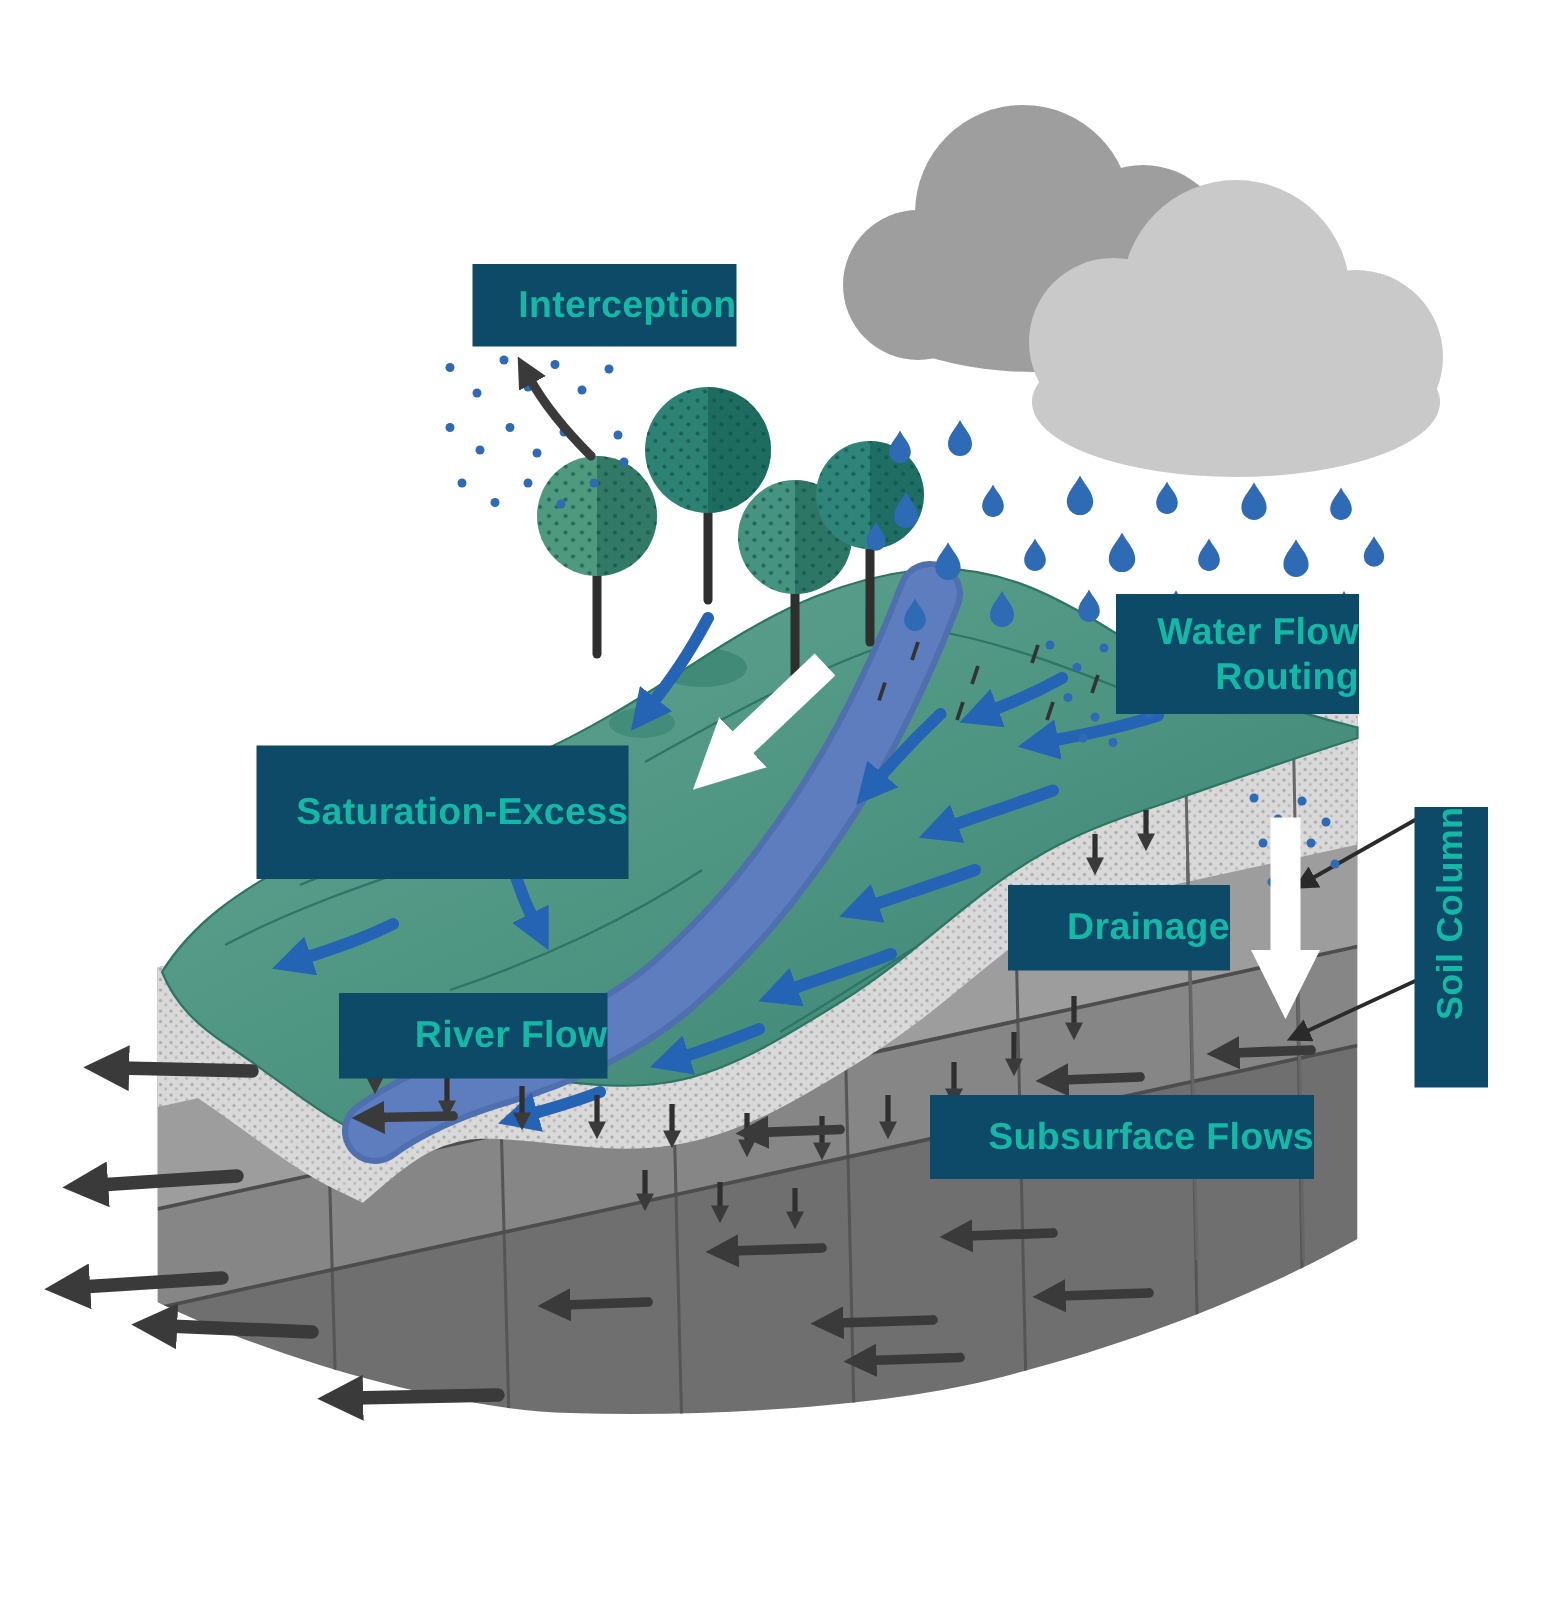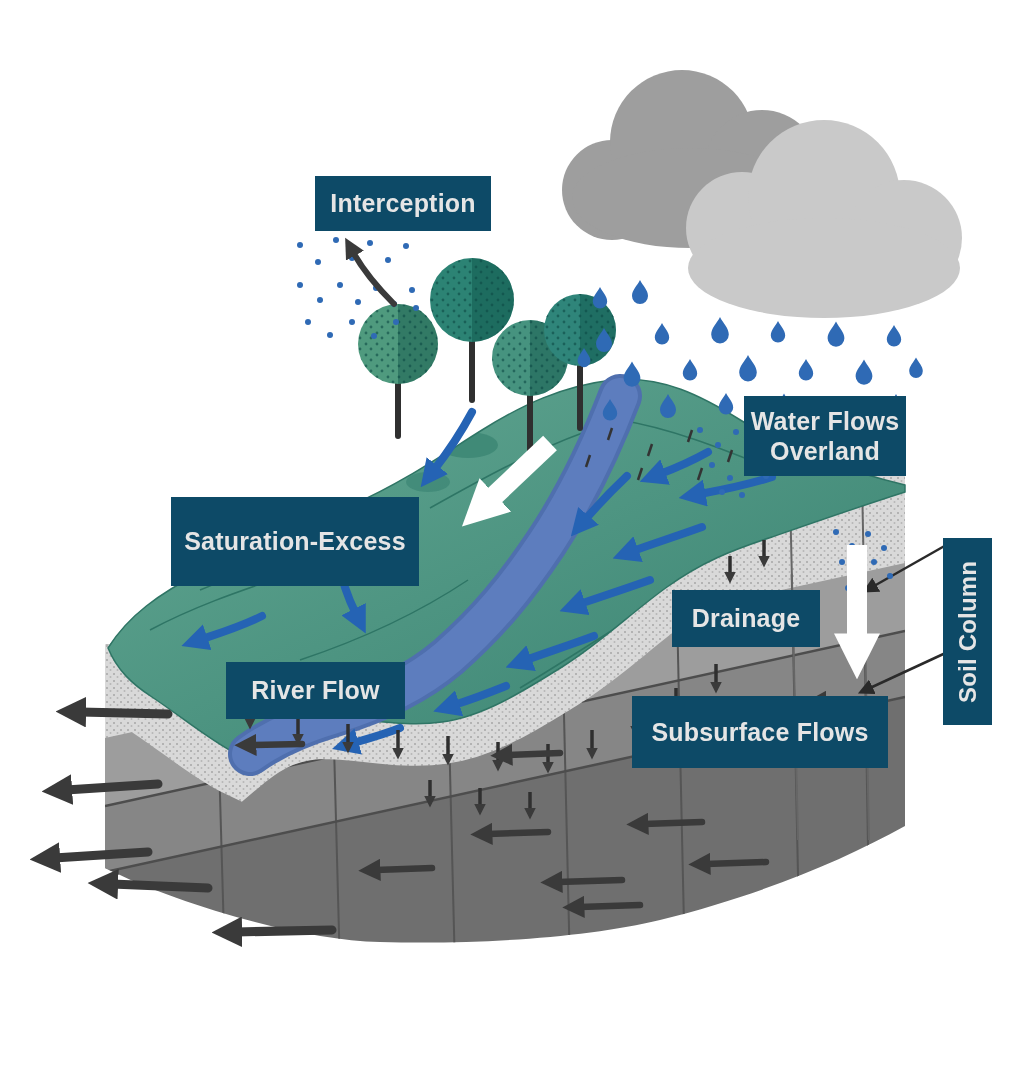--- a/index.html
+++ b/index.html
@@ -1,20 +1,20 @@
 <!DOCTYPE html>
 <html><head>
 <meta charset="utf-8">
 <style>
   html,body{margin:0;padding:0;background:#ffffff;}
   .stage{position:relative;width:1028px;height:1080px;background:#ffffff;overflow:hidden;
          font-family:"Liberation Sans",sans-serif;}
   .art{position:absolute;left:0;top:0;}
-  .label{position:absolute;background:#0d4a67;color:#e5e5e5;font-weight:700;
-         display:flex;flex-direction:column;align-items:center;justify-content:center;
+  .label{position:absolute;background:#0d4a67;color:#14b8a6;font-weight:700;
+         display:flex;flex-direction:column;align-items:flex-end;justify-content:center;
          text-align:center;font-size:25px;line-height:1.22;letter-spacing:.2px;}
   .label.vertical{writing-mode:vertical-rl;transform:rotate(180deg);font-size:24px;}
 </style>
 </head>
 <body>
 
 <div class="stage">
 
 <svg class="art" width="1028" height="1080" viewBox="0 0 1028 1080">
   <defs>
@@ -301,37 +301,37 @@
     <line x1="550" y1="443" x2="492" y2="498" marker-end="url(#mkWhite)"></line>
     <line x1="857" y1="545" x2="857" y2="638" marker-end="url(#mkWhite)"></line>
   </g>
 </svg>
 
 <div class="label" style="left:315px;top:176px;width:176px;height:55px;">
   <span>Interception</span>
 </div>
 
 <div class="label" style="left:744px;top:396px;width:162px;height:80px;">
-  <span>Water Flows</span>
-  <span>Overland</span>
+  <span>Water Flow</span>
+  <span>Routing</span>
 </div>
 
 <div class="label" style="left:171px;top:497px;width:248px;height:89px;">
   <span>Saturation-Excess</span>
 </div>
 
 <div class="label" style="left:226px;top:662px;width:179px;height:57px;">
   <span>River Flow</span>
 </div>
 
 <div class="label" style="left:672px;top:590px;width:148px;height:57px;">
   <span>Drainage</span>
 </div>
 
-<div class="label" style="left:620px;top:696px;width:256px;height:72px;margin-left:12px;">
+<div class="label" style="left:620px;top:730px;width:256px;height:56px;">
   <span>Subsurface Flows</span>
 </div>
 
 <div class="label vertical" style="left:943px;top:538px;width:49px;height:187px;">
   <span>Soil Column</span>
 </div>
 
 </div>
 
 </body></html>

